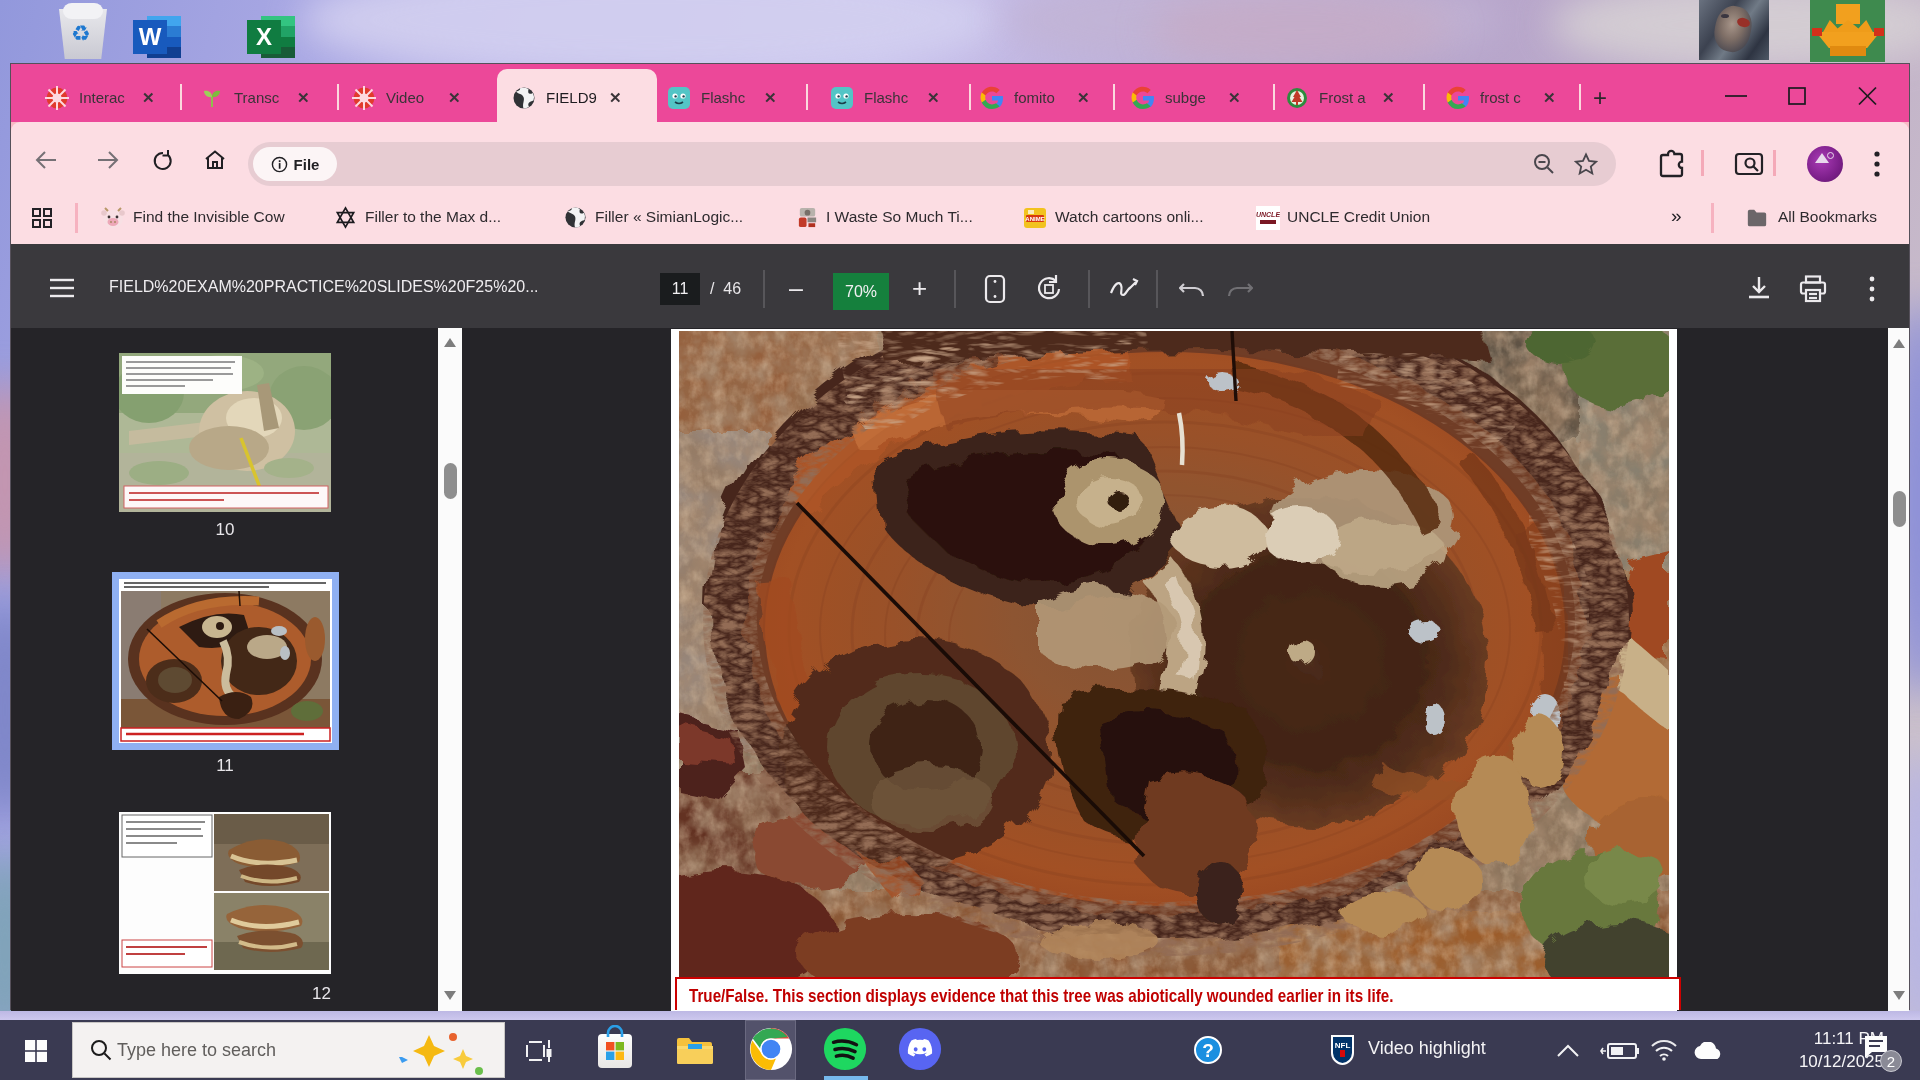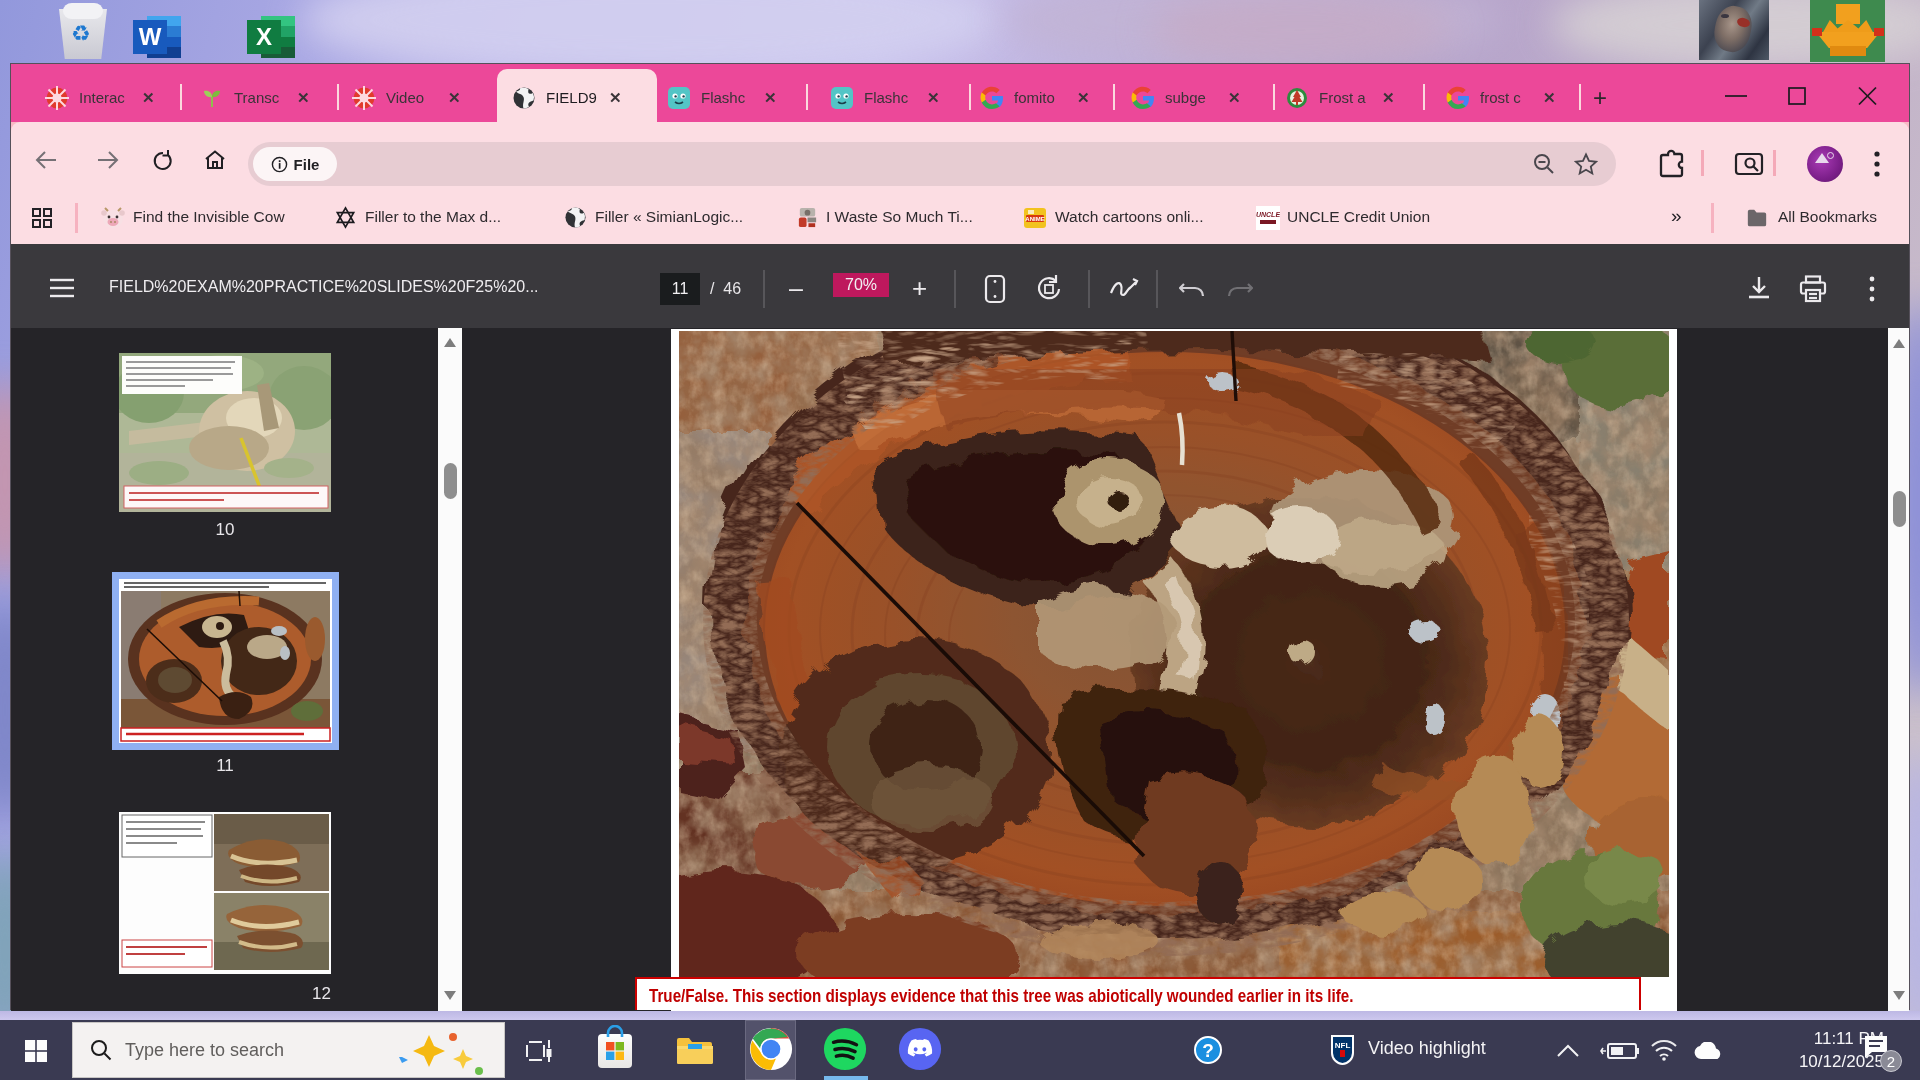--- a/index.html
+++ b/index.html
@@ -314,21 +314,21 @@
           <line x1="1" y1="3" x2="25" y2="3"></line>
           <line x1="1" y1="11" x2="25" y2="11"></line>
           <line x1="1" y1="19" x2="25" y2="19"></line>
         </g>
       </svg>
    <div style="position:absolute;left:98px;top:34px;color:#efedf0;font-size:16px">FIELD%20EXAM%20PRACTICE%20SLIDES%20F25%20...</div>
    <div style="position:absolute;left:649px;top:29px;width:40px;height:32px;background:#1a1c1e;color:#f2f0f3;font-size:16px;display:flex;align-items:center;justify-content:center">11</div>
    <div style="position:absolute;left:699px;top:36px;color:#e8e6e9;font-size:16px">/&nbsp;&nbsp;46</div>
    <div style="position:absolute;left:752px;top:26px;width:2px;height:38px;background:#57565a"></div>
    <div style="position:absolute;left:778px;top:30px;color:#eceaed;font-size:25px;font-weight:300">–</div>
-   <div style="position:absolute;left:822px;top:29px;width:56px;height:24px;background:#be185d;color:#f2f0f3;font-size:16px;display:flex;align-items:center;justify-content:center">70%</div>
+   <div style="position:absolute;left:822px;top:29px;width:56px;height:37px;background:#15803d;color:#f2f0f3;font-size:16px;display:flex;align-items:center;justify-content:center">70%</div>
    <div style="position:absolute;left:901px;top:29px;color:#eceaed;font-size:26px;font-weight:300">+</div>
    <div style="position:absolute;left:943px;top:26px;width:2px;height:38px;background:#57565a"></div>
    <svg style="position:absolute;left:973px;top:30px" width="22" height="30" viewBox="0 0 22 30">
         <rect x="2" y="2" width="18" height="26" rx="4" fill="none" stroke="#eceaed" stroke-width="2.2"></rect>
         <circle cx="11" cy="7.5" r="1.4" fill="#eceaed"></circle>
         <circle cx="11" cy="22.5" r="1.4" fill="#eceaed"></circle>
       </svg>
    <svg style="position:absolute;left:1023px;top:31px" width="30" height="28" viewBox="0 0 30 28">
         <path d="M22 6 A10 10 0 1 0 25 14" fill="none" stroke="#eceaed" stroke-width="2.2"></path>
         <path d="M22 0 v7 h-7" fill="none" stroke="#eceaed" stroke-width="2.2"></path>
@@ -644,21 +644,21 @@
             <ellipse cx="705" cy="582" rx="42" ry="20"></ellipse>
           </g>
 
      <line x1="118" y1="172" x2="465" y2="525" stroke="#190b06" stroke-width="3.6"></line>
      <line x1="553" y1="0" x2="557" y2="70" stroke="#1e0d07" stroke-width="3.4"></line>
      <path d="M500 82 q5 24 3 52" stroke="#e6e0d2" stroke-width="4.5" fill="none"></path>
      <ellipse cx="541" cy="562" rx="23" ry="32" fill="#3a221a" filter="url(#rough3)"></ellipse>
      <ellipse cx="420" cy="610" rx="60" ry="18" fill="#b4885c" filter="url(#rough3)" opacity=".8"></ellipse>
     </svg>
    </div>
-   <div style="position:absolute;left:624px;top:649px;width:1006px;height:33px;background:#fff;border:2px solid #cc0000;border-bottom:none">
+   <div style="position:absolute;left:664px;top:649px;width:1006px;height:33px;background:#fff;border:2px solid #cc0000;border-bottom:none">
      <div style="position:absolute;left:12px;top:6px;font-size:19px;font-weight:bold;color:#c00000;transform:scaleX(0.8);transform-origin:0 0;white-space:nowrap">True/False. This section displays evidence that this tree was abiotically wounded earlier in its life.</div>
    </div>
 
    <div class="sbtrack" style="left:1877px;top:0;width:23px;height:683px"></div>
    <div style="position:absolute;left:1882px;top:11px;width:0;height:0;border-left:6px solid transparent;border-right:6px solid transparent;border-bottom:9px solid #7d7d7d"></div>
    <div style="position:absolute;left:1882px;top:663px;width:0;height:0;border-left:6px solid transparent;border-right:6px solid transparent;border-top:9px solid #7d7d7d"></div>
    <div style="position:absolute;left:1882px;top:163px;width:13px;height:36px;background:#8e8e8e;border-radius:7px"></div>
   </div>
 </div>
 <div id="strip"></div>
@@ -669,21 +669,21 @@
         <rect x="11.8" y="0" width="10.2" height="10.2"></rect>
         <rect x="0" y="11.8" width="10.2" height="10.2"></rect>
         <rect x="11.8" y="11.8" width="10.2" height="10.2"></rect>
       </g>
     </svg>
  <div style="position:absolute;left:72px;top:2px;width:433px;height:56px;background:#f4f2f1;border:1px solid #c8c6c4;display:flex;align-items:center">
    <svg style="margin-left:16px" width="24" height="24" viewBox="0 0 24 24">
         <circle cx="10" cy="10" r="7" fill="none" stroke="#1b1b1b" stroke-width="2"></circle>
         <line x1="15.5" y1="15.5" x2="21.5" y2="21.5" stroke="#1b1b1b" stroke-width="2"></line>
       </svg>
-   <span style="margin-left:12px;font-size:18px;color:#605e5c">Type here to search</span>
+   <span style="margin-left:4px;font-size:18px;color:#605e5c">Type here to search</span>
    <svg style="position:absolute;left:318px;top:6px" width="110" height="46" viewBox="0 0 110 46">
      <path d="M38 6 L43 17 L54 22 L43 27 L38 38 L33 27 L22 22 L33 17Z" fill="#f5b912"></path>
      <path d="M72 20 L75 27 L82 30 L75 33 L72 40 L69 33 L62 30 L69 27Z" fill="#f8cb3c"></path>
      <circle cx="62" cy="8" r="4" fill="#e8622c"></circle>
         <circle cx="88" cy="42" r="4" fill="#6abf4b"></circle>
         <path d="M8 28 l3 6 6-3-6-3z" fill="#3b9cf0"></path>
    </svg>
  </div>
  <svg style="position:absolute;left:524px;top:18px" width="28" height="26" viewBox="0 0 28 26">
       <g stroke="#f2f2f4" stroke-width="2" fill="none">

